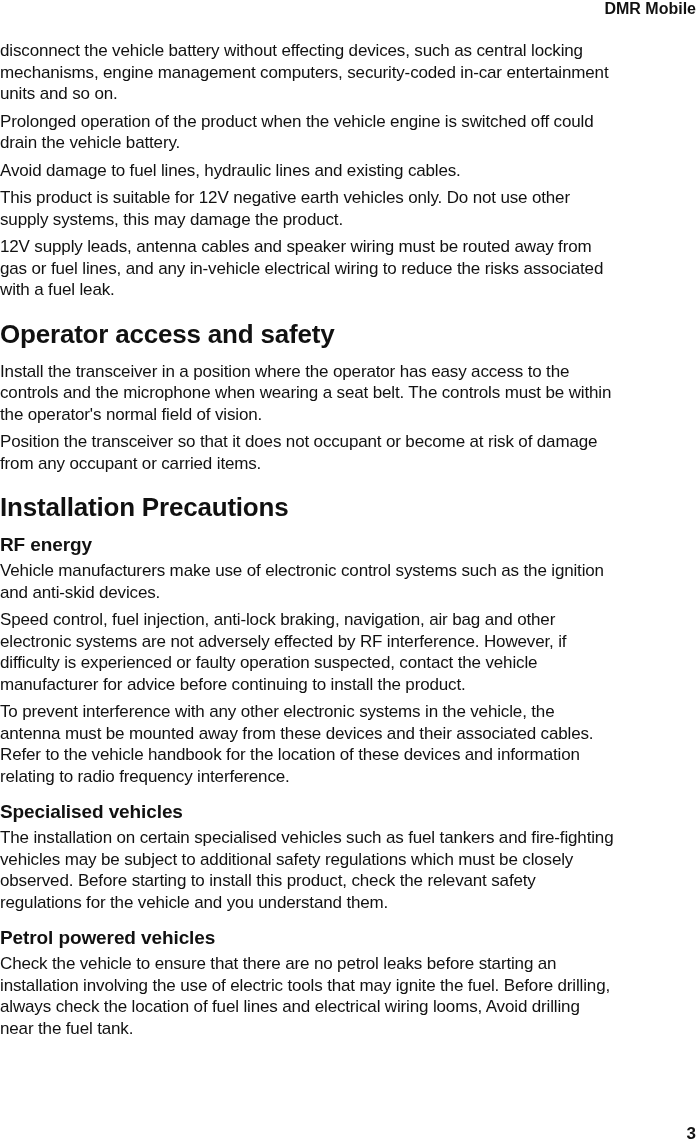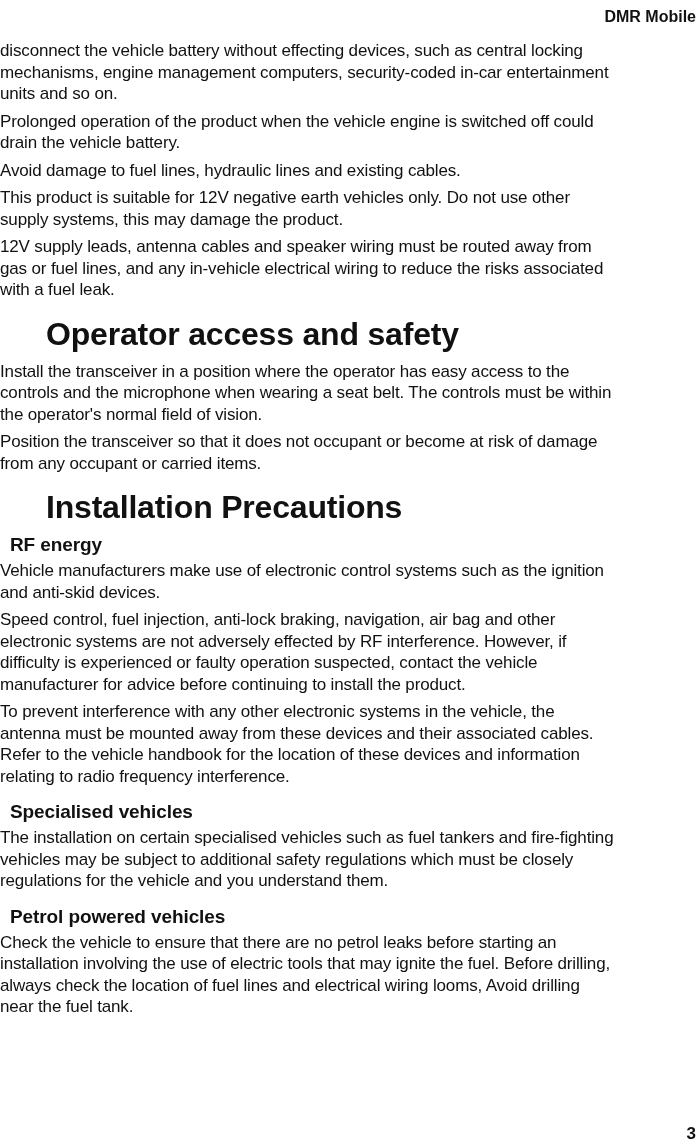--- a/index.html
+++ b/index.html
@@ -1,39 +1,38 @@
 <!DOCTYPE html>
 <html><head>
 <meta charset="utf-8">
 <style>
   html, body { margin: 0; padding: 0; background: #ffffff; }
   body {
     width: 696px; height: 1145px; position: relative; overflow: hidden;
     font-family: "Liberation Sans", sans-serif; color: #111;
   }
   .header {
-    position: absolute; right: 0; top: 8px; font-weight: bold; font-size: 16px;
+    position: absolute; right: 0; top: 0; font-weight: bold; font-size: 16px;
     line-height: 18px;
   }
   .page-num {
     position: absolute; right: 0; top: 1124px; font-weight: bold; font-size: 17px;
   }
   .content { position: absolute; left: 0; top: 40px; width: 696px; }
   p.para {
     margin: 0 8px 6px 0; font-size: 17px; line-height: 21.5px; letter-spacing: -0.15px;
     white-space: nowrap;
   }
   p.para span.line { display: block; }
   h2.h1 {
-    margin: 18px 0 12px 0; font-size: 32px; line-height: 30px; font-weight: bold;
+    margin: 18px 0 12px 0; font-size: 26px; line-height: 30px; font-weight: bold;
     letter-spacing: -0.2px;
-    padding-left: 46px;
   }
   h3.h2 {
-    margin: 14px 0 4px 10px; font-size: 19px; line-height: 22px; font-weight: bold;
+    margin: 14px 0 4px 0; font-size: 19px; line-height: 22px; font-weight: bold;
     letter-spacing: -0.1px;
   }
 </style>
 </head>
 <body>
 
 <div class="header">DMR Mobile</div>
 
 <div class="content">
 
@@ -97,20 +96,21 @@
     <span class="line">antenna must be mounted away from these devices and their associated cables.</span>
     <span class="line">Refer to the vehicle handbook for the location of these devices and information</span>
     <span class="line">relating to radio frequency interference.</span>
   </p>
 
   <h3 class="h2">Specialised vehicles</h3>
 
   <p class="para">
     <span class="line">The installation on certain specialised vehicles such as fuel tankers and fire-fighting</span>
     <span class="line">vehicles may be subject to additional safety regulations which must be closely</span>
+    <span class="line">observed. Before starting to install this product, check the relevant safety</span>
     <span class="line">regulations for the vehicle and you understand them.</span>
   </p>
 
   <h3 class="h2">Petrol powered vehicles</h3>
 
   <p class="para">
     <span class="line">Check the vehicle to ensure that there are no petrol leaks before starting an</span>
     <span class="line">installation involving the use of electric tools that may ignite the fuel. Before drilling,</span>
     <span class="line">always check the location of fuel lines and electrical wiring looms, Avoid drilling</span>
     <span class="line">near the fuel tank.</span>

